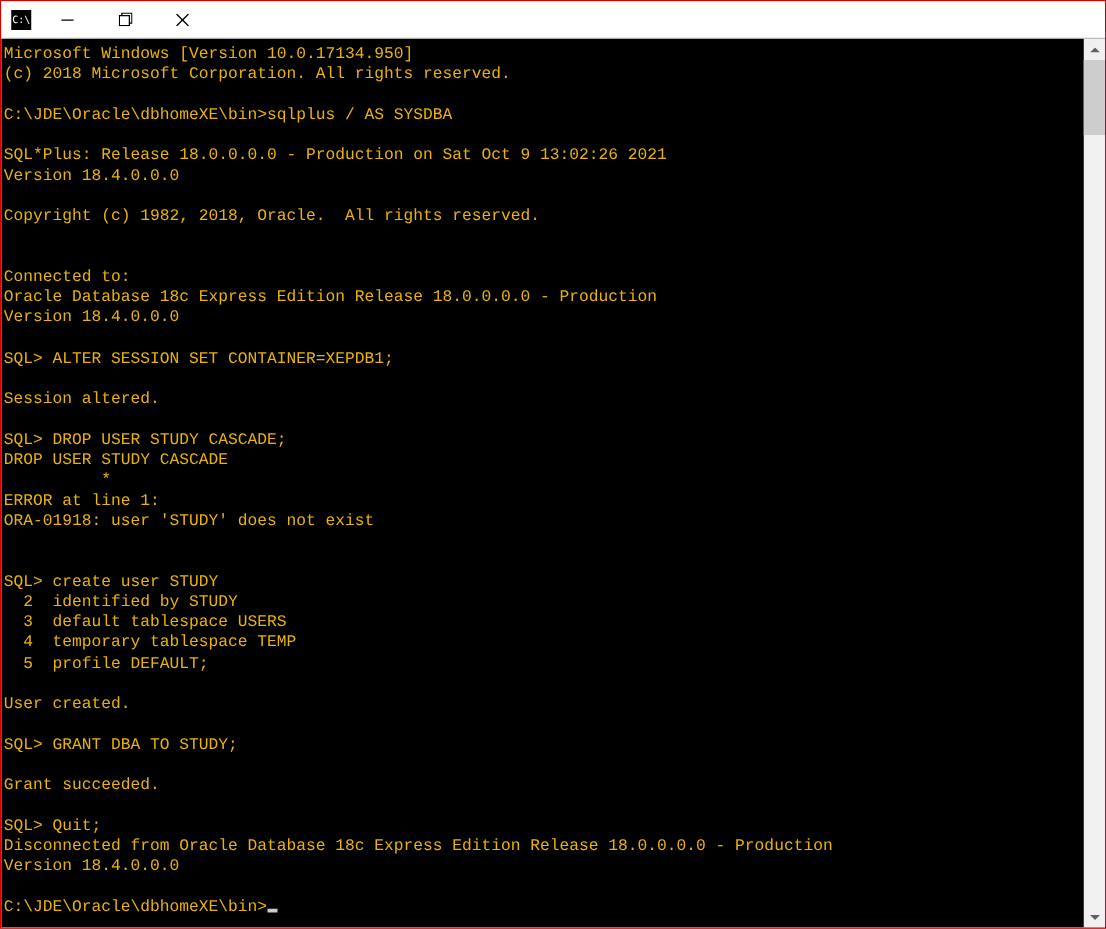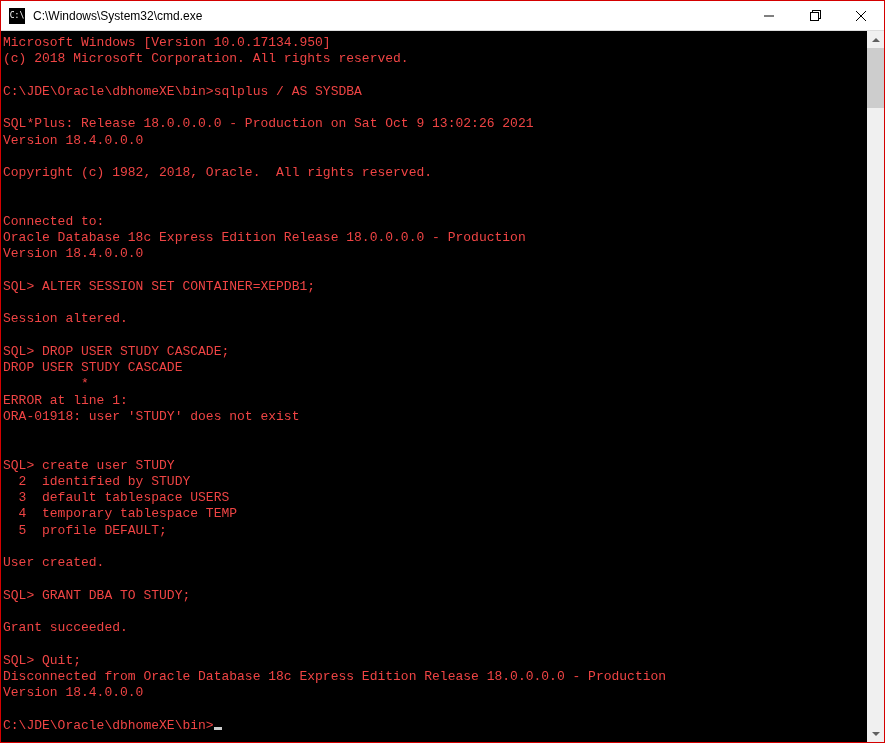--- a/index.html
+++ b/index.html
@@ -59,21 +59,21 @@
     .terminal-wrap {
       position: relative;
       height: calc(100% - 30px);
       background: #000;
       display: flex;
     }
     .terminal {
       flex: 1;
       padding: 4px 2px 4px 2px;
       white-space: pre;
-      color: #ef4444;
+      color: #eab308;
       line-height: 1.25;
       letter-spacing: 0px;
       overflow: hidden;
     }
     .scrollbar {
       width: 17px;
       background: #f0f0f0;
       position: relative;
     }
     .scroll-arrow {
@@ -103,21 +103,20 @@
       margin-bottom: -1px;
     }
   </style>
 </head>
 <body>
 
 <div class="titlebar">
   <div class="titlebar-icon">
     <span class="titlebar-icon-inner">C:\</span>
   </div>
-  <div class="titlebar-text">C:\Windows\System32\cmd.exe</div>
   <div class="title-controls">
     <div class="title-btn">
       <svg width="10" height="10" viewBox="0 0 10 10">
           <line x1="0" y1="5" x2="10" y2="5" stroke="#000" stroke-width="1"></line>
         </svg>
     </div>
     <div class="title-btn">
       <svg width="11" height="11" viewBox="0 0 11 11">
         <rect x="2.5" y="0.5" width="8" height="8" fill="none" stroke="#000" stroke-width="1"></rect>
         <rect x="0.5" y="2.5" width="8" height="8" fill="#fff" stroke="#000" stroke-width="1"></rect>

